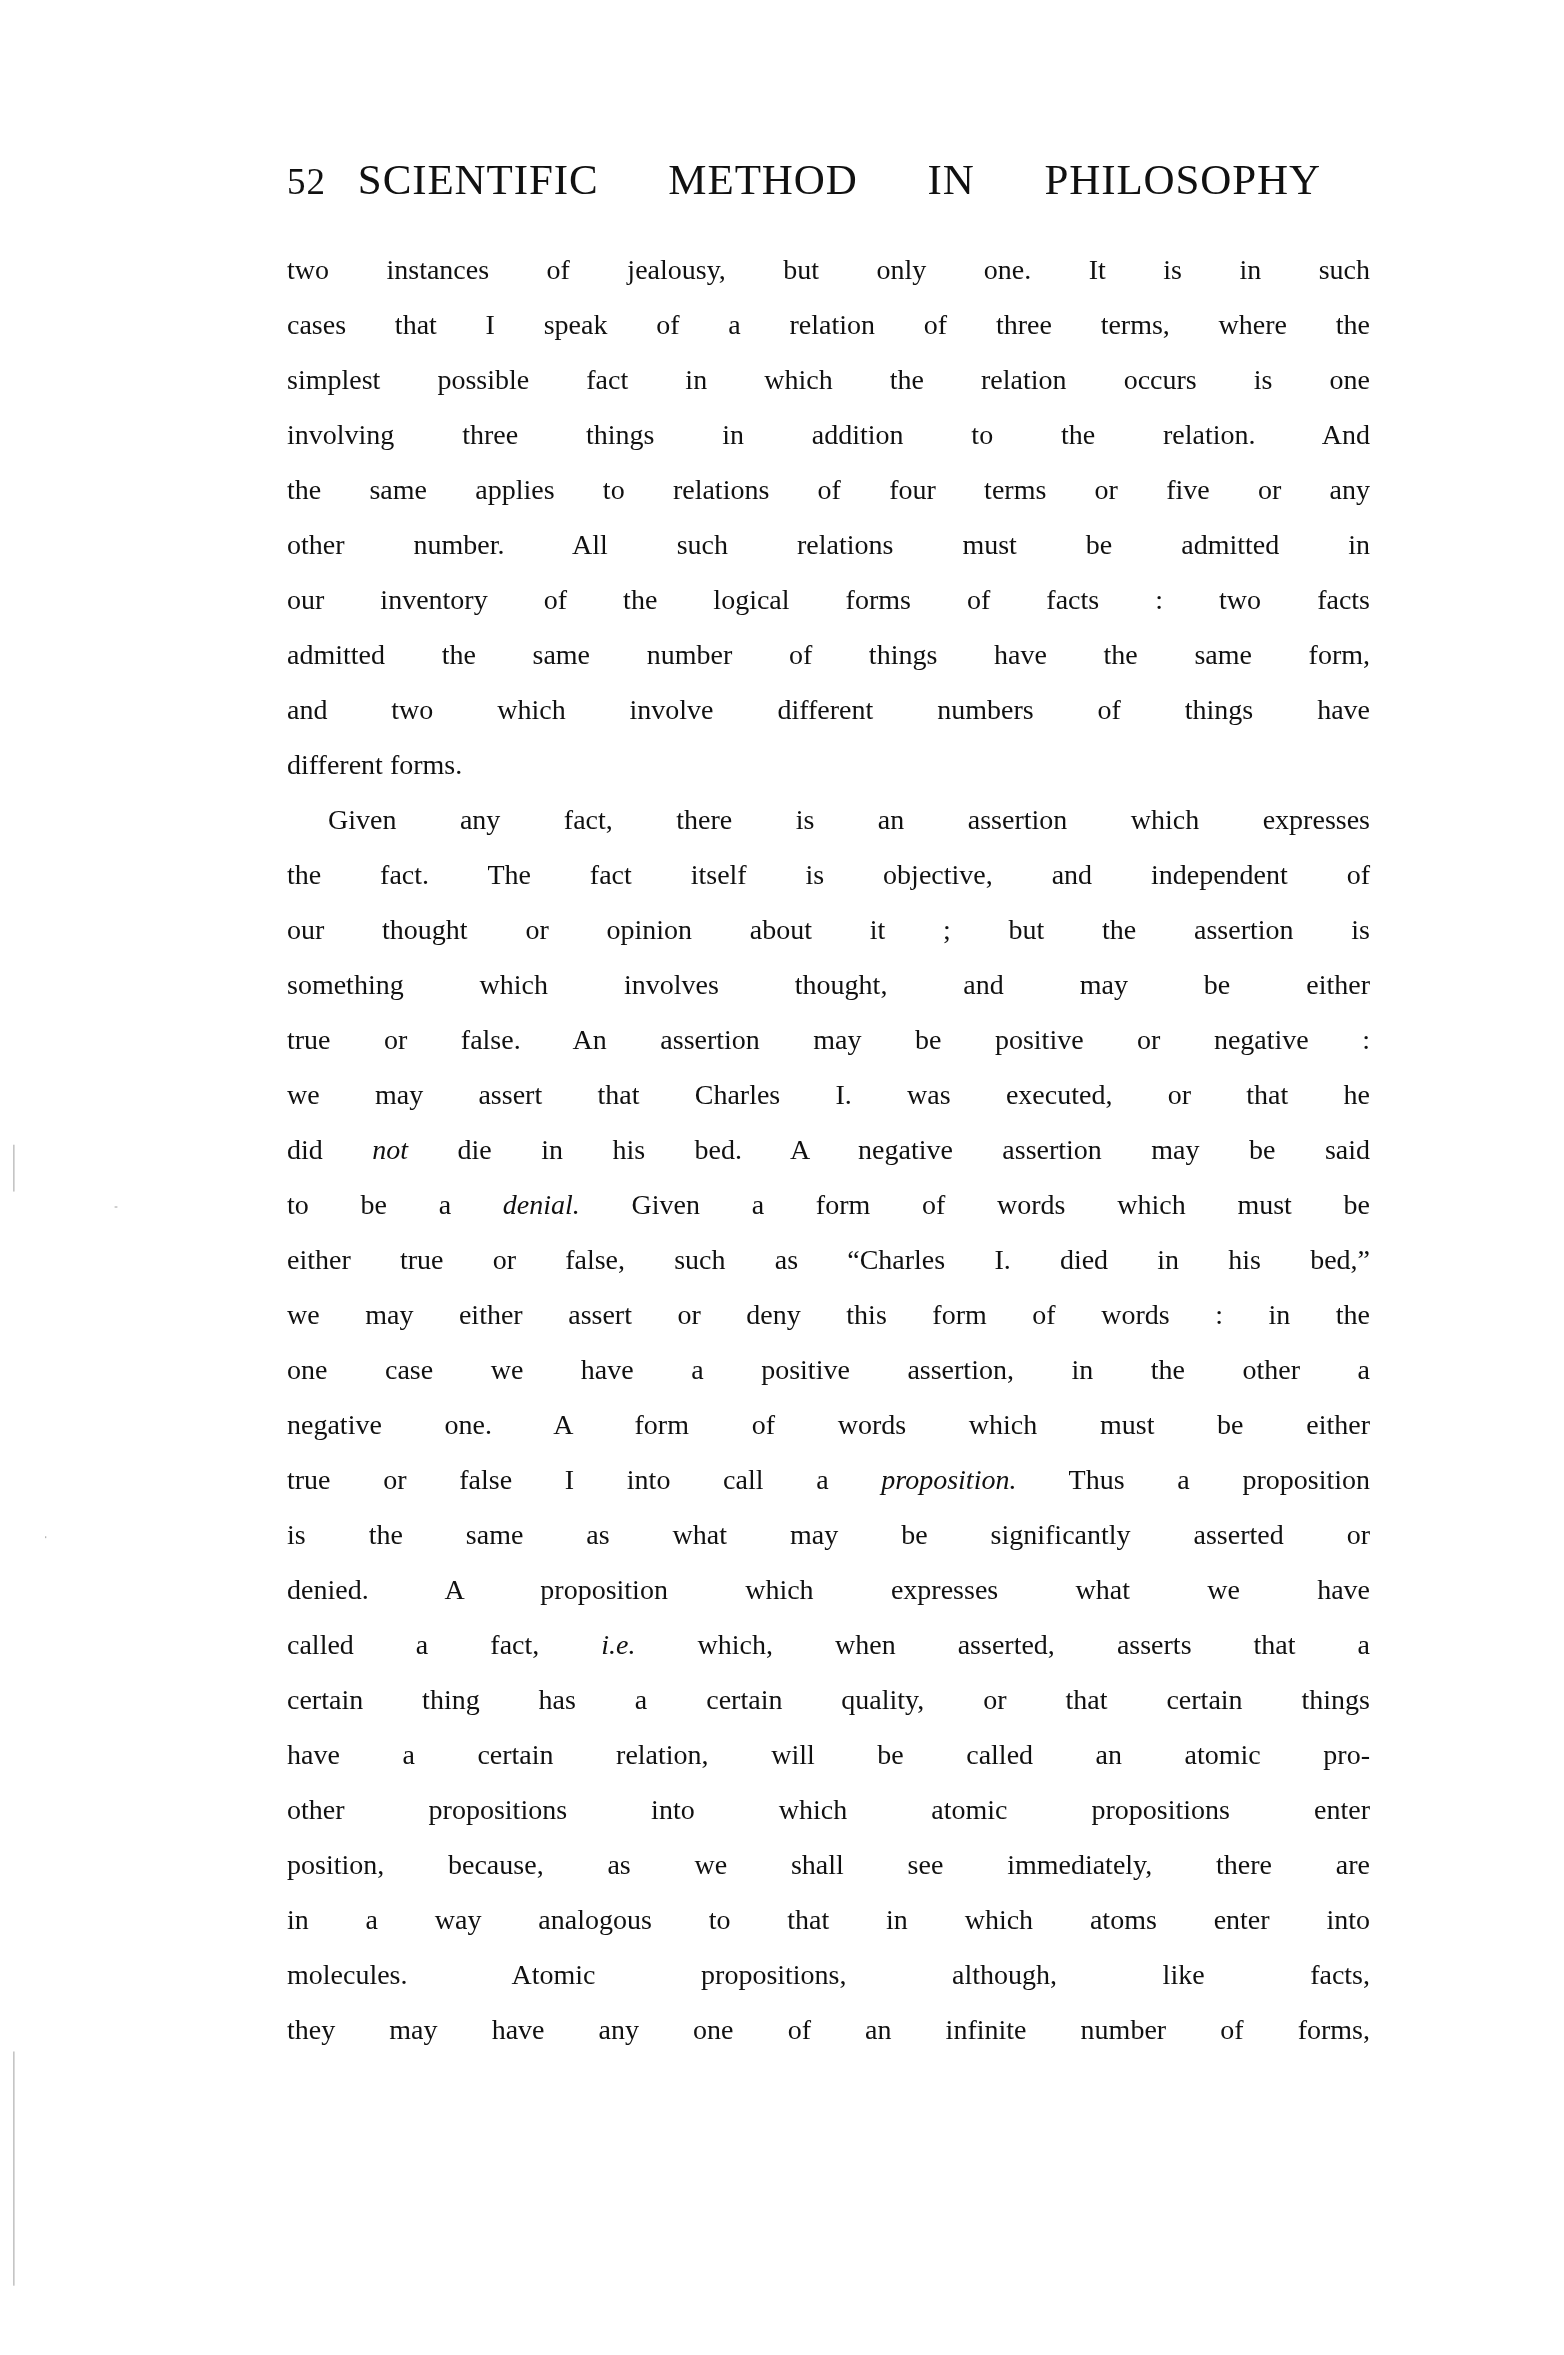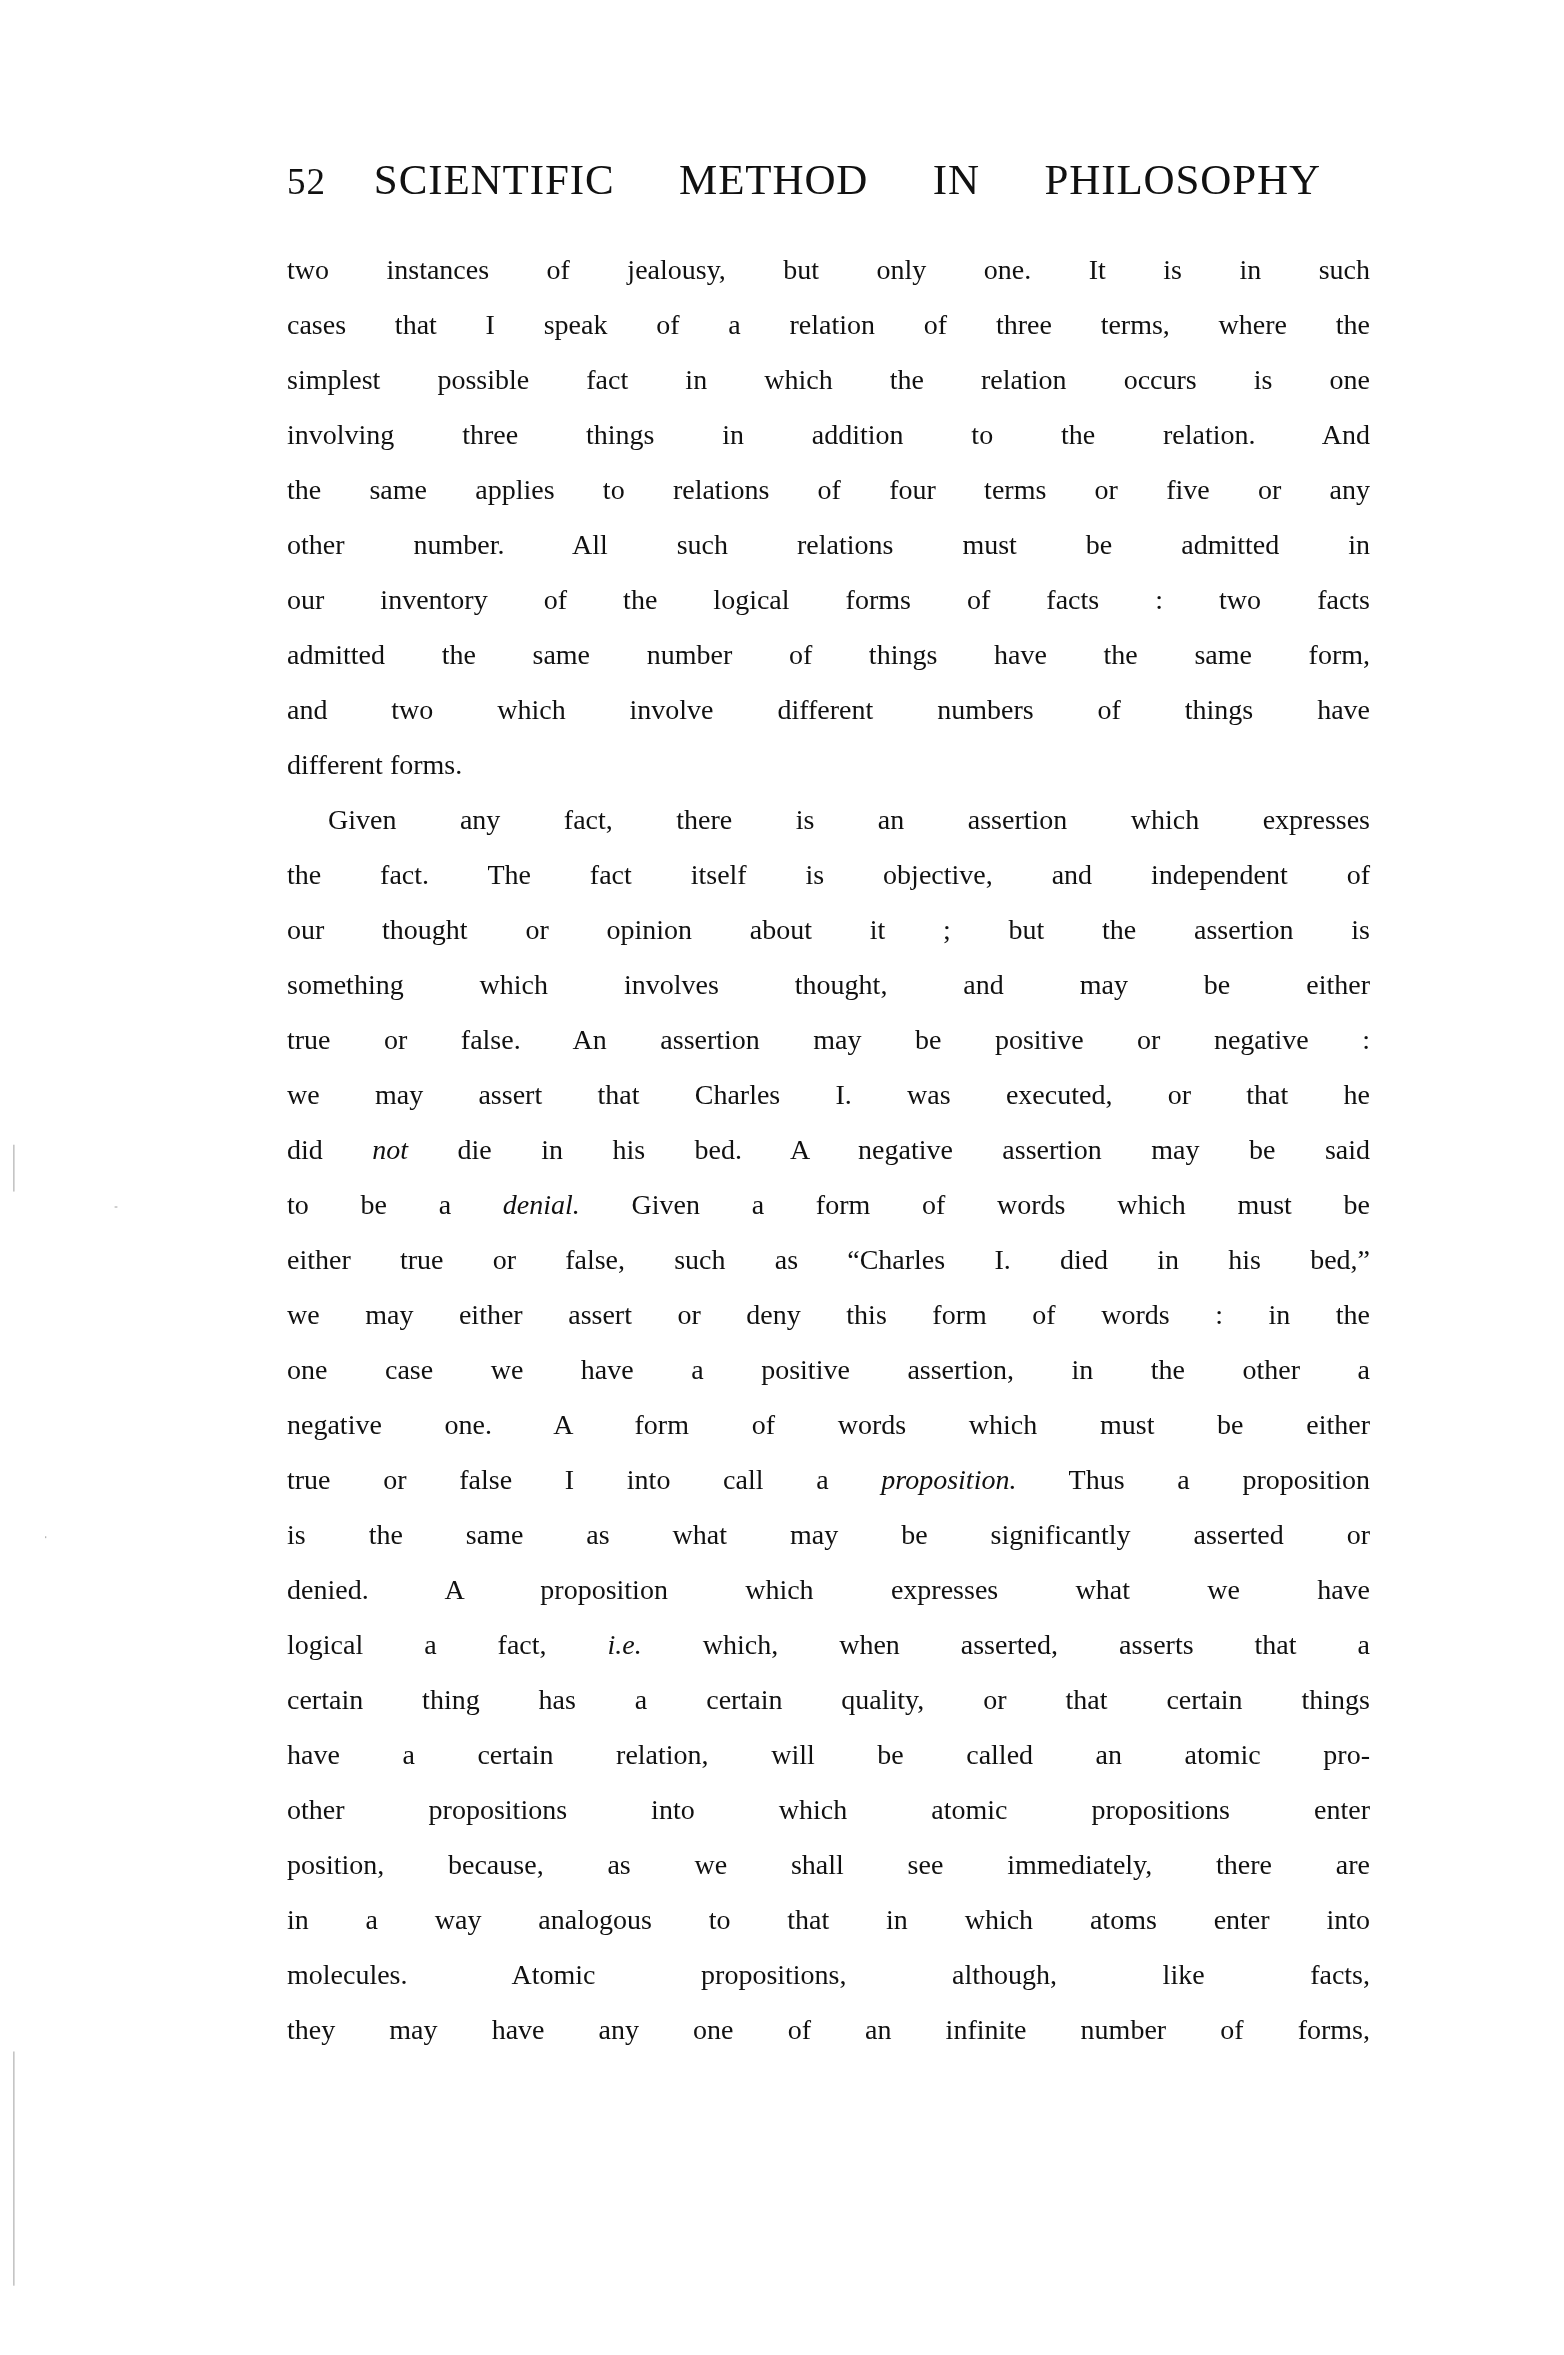--- a/index.html
+++ b/index.html
@@ -27,21 +27,21 @@
     width: 1034px;
     height: 47px;
     font-size: 43px;
     line-height: 47px;
     white-space: nowrap;
     display: flex;
     align-items: baseline;
   }
   .page-number {
     font-size: 37px;
-    margin-right: 48px;
+    margin-right: 32px;
     letter-spacing: 0.9px;
   }
   .running-title {
     flex: 1;
     text-align: justify;
     text-align-last: justify;
     letter-spacing: 0.9px;
   }
   .body-text {
     position: absolute;
@@ -105,21 +105,21 @@
         <div class="line"><span>we may assert that Charles I. was executed, or that he</span></div>
         <div class="line"><span>did </span><span class="it">not</span><span> die in his bed.  A negative assertion may be said</span></div>
         <div class="line"><span>to be a </span><span class="it">denial.</span><span>  Given a form of words which must be</span></div>
         <div class="line"><span>either true or false, such as “Charles I. died in his bed,”</span></div>
         <div class="line"><span>we may either assert or deny this form of words : in the</span></div>
         <div class="line"><span>one case we have a positive assertion, in the other a</span></div>
         <div class="line"><span>negative one.  A form of words which must be either</span></div>
         <div class="line"><span>true or false I into call a </span><span class="it">proposition.</span><span>  Thus a proposition</span></div>
         <div class="line"><span>is the same as what may be significantly asserted or</span></div>
         <div class="line"><span>denied.  A proposition which expresses what we have</span></div>
-        <div class="line"><span>logical a fact, </span><span class="it">i.e.</span><span> which, when asserted, asserts that a</span></div>
+        <div class="line"><span>called a fact, </span><span class="it">i.e.</span><span> which, when asserted, asserts that a</span></div>
         <div class="line"><span>certain thing has a certain quality, or that certain things</span></div>
         <div class="line"><span>have a certain relation, will be called an atomic pro-</span></div>
         <div class="line"><span>other propositions into which atomic propositions enter</span></div>
         <div class="line"><span>position, because, as we shall see immediately, there are</span></div>
         <div class="line"><span>in a way analogous to that in which atoms enter into</span></div>
         <div class="line"><span>molecules.  Atomic propositions, although, like facts,</span></div>
         <div class="line"><span>they may have any one of an infinite number of forms,</span></div>
       </div>
     </div>
 

